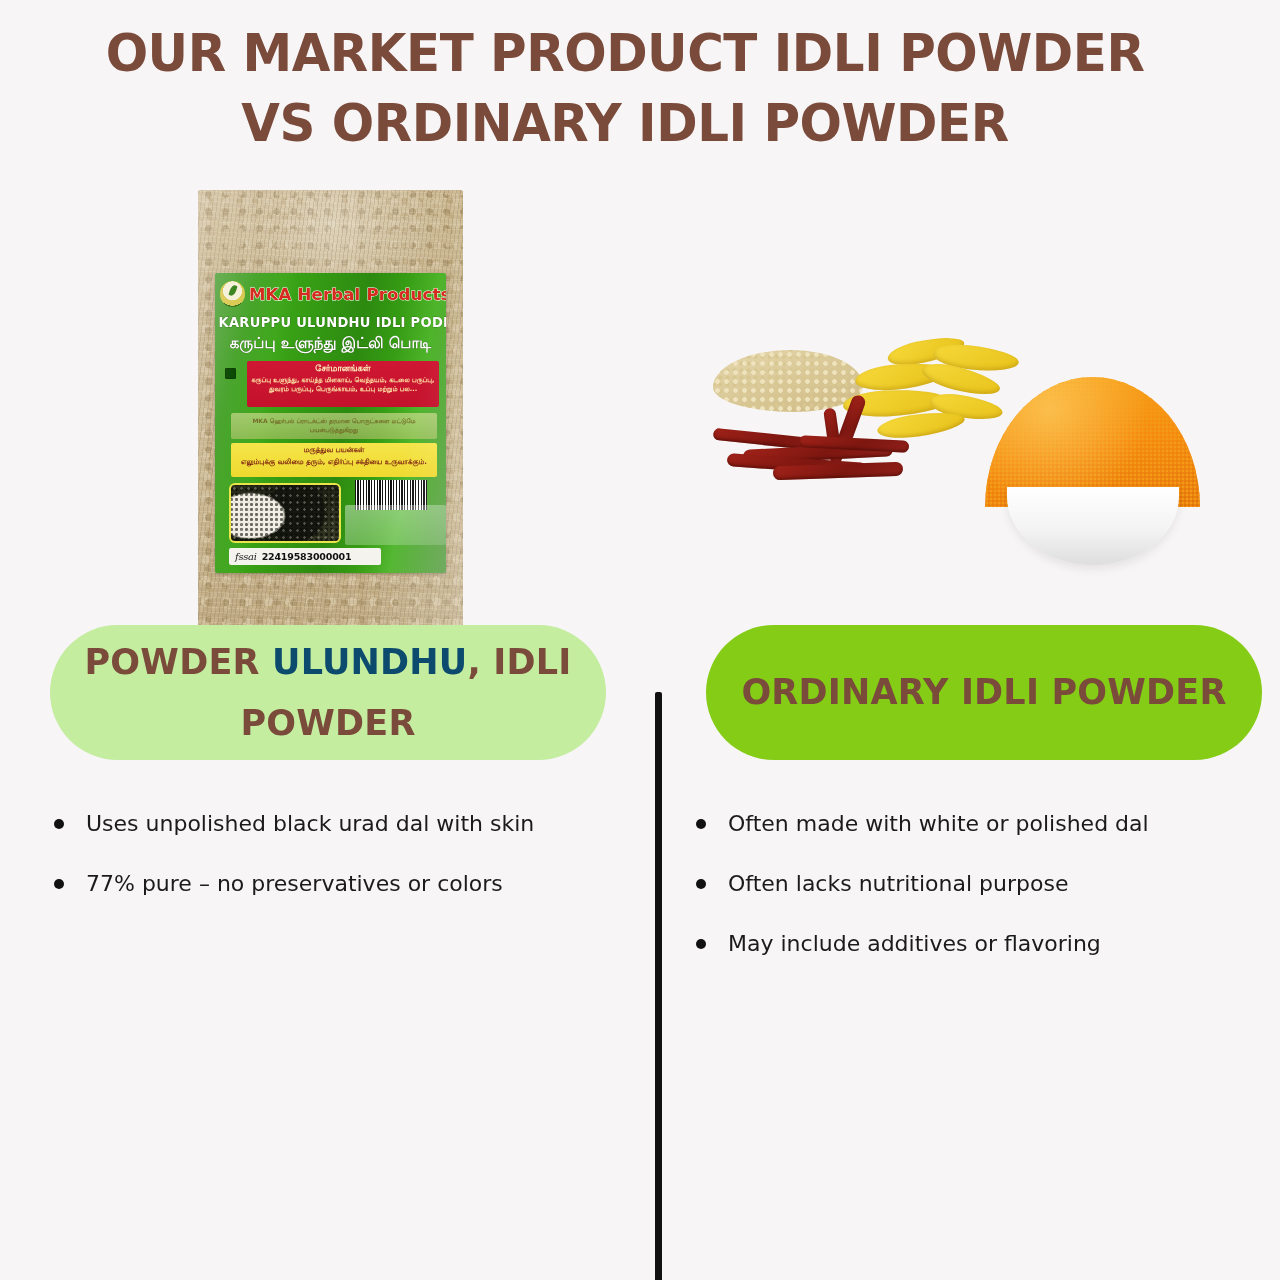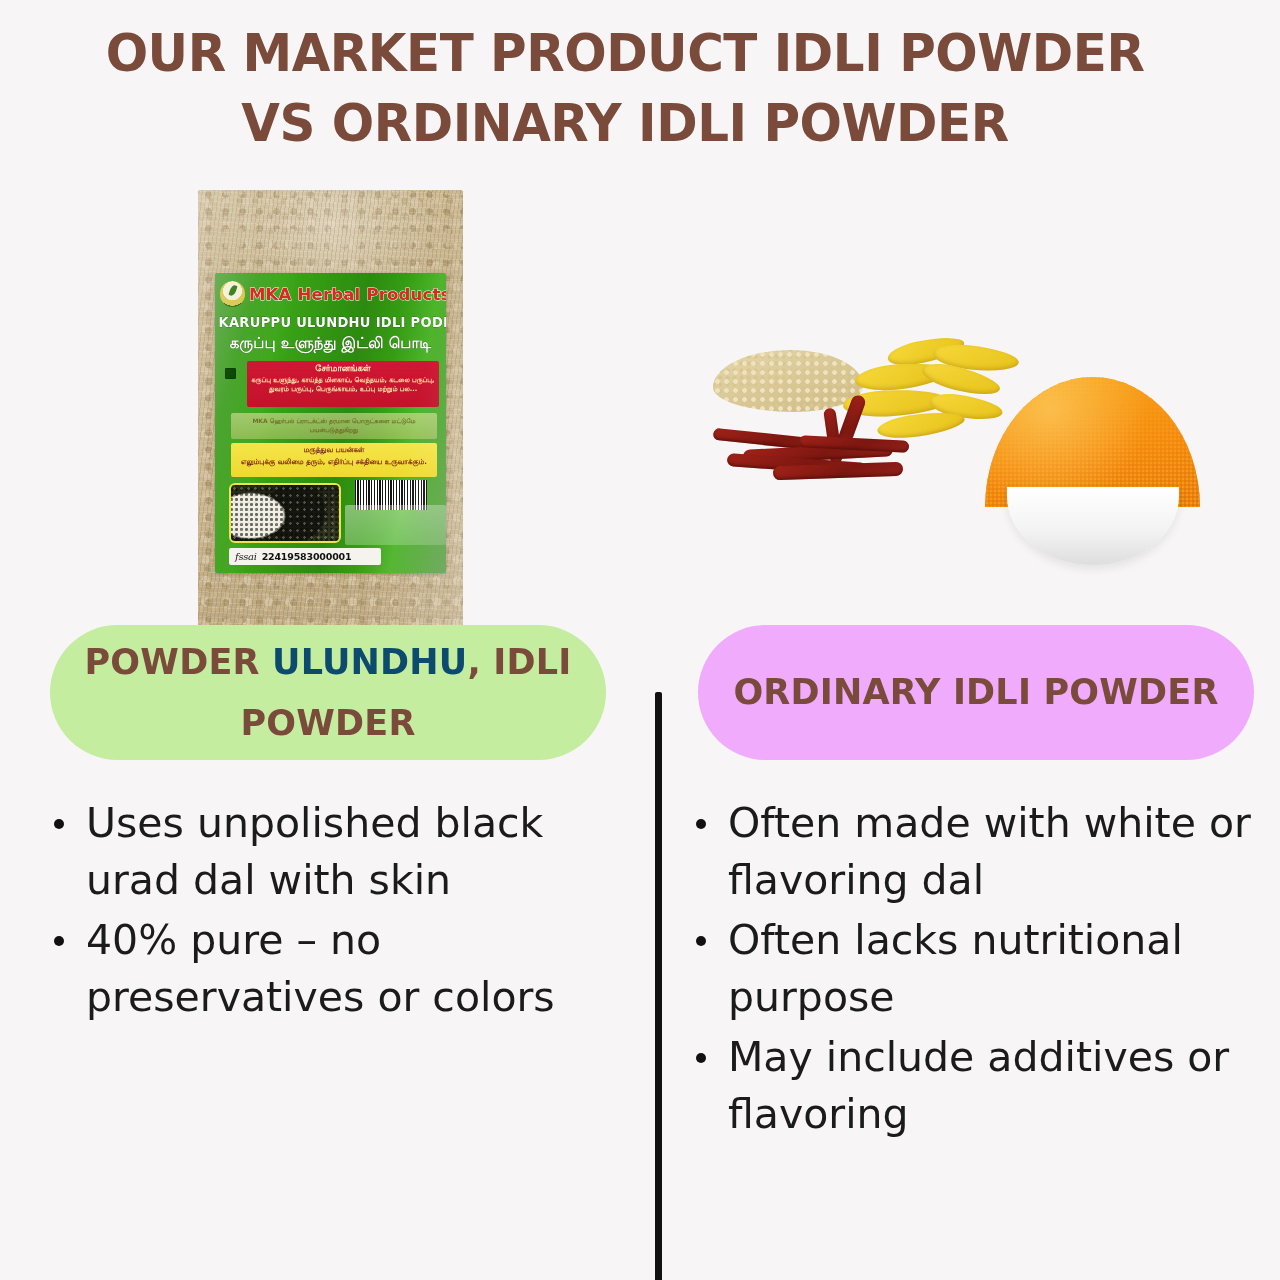--- a/index.html
+++ b/index.html
@@ -406,21 +406,21 @@
     width: 556px;
     height: 135px;
     border-radius: 68px;
     display: flex;
     align-items: center;
     justify-content: center;
     text-align: center;
     padding: 0 26px;
   }
   .pill-left  { background: #c4eda0; }
-  .pill-right { background: #f0abfc; left: 58px; }
+  .pill-right { background: #84cc16; left: 66px; }
   .pill-text {
     font-family: "DejaVu Sans", sans-serif;
     font-weight: bold;
     font-size: 35px;
     line-height: 61px;
     color: #7a4a3a;
     letter-spacing: 0.2px;
   }
   .pill-text .hl { color: #0c4a6e; }
 
@@ -431,21 +431,21 @@
     left: 40px;
     width: 590px;
     list-style: none;
   }
   .bullets-right { left: 42px; width: 580px; }
   .bullets li {
     position: relative;
     padding-left: 46px;
     margin-bottom: 3px;
     font-family: "DejaVu Sans", sans-serif;
-    font-size: 41px;
+    font-size: 22px;
     line-height: 57px;
     color: #1b1b1b;
   }
   .bullets li::before {
     content: "";
     position: absolute;
     left: 14px;
     top: 24px;
     width: 10px;
     height: 10px;
@@ -512,21 +512,21 @@
         </div>
         <div class="pouch-sheen"></div>
       </div>
 
       <div class="pill pill-left">
         <div class="pill-text"><span>POWDER </span><span class="hl">ULUNDHU</span><span>, IDLI POWDER</span></div>
       </div>
 
       <ul class="bullets">
         <li>Uses unpolished black urad dal with skin</li>
-        <li>40% pure – no preservatives or colors</li>
+        <li>77% pure – no preservatives or colors</li>
       </ul>
     </div>
 
     <div class="col col-right">
 
       <div class="media-right">
         <div class="spice-scene">
 
           <div class="coriander"></div>
 
@@ -556,21 +556,21 @@
           </div>
         </div>
       </div>
 
       <div class="pill pill-right">
         <div class="pill-text"><span>ORDINARY IDLI</span>
           <span>POWDER</span></div>
       </div>
 
       <ul class="bullets bullets-right">
-        <li>Often made with white or flavoring dal</li>
+        <li>Often made with white or polished dal</li>
         <li>Often lacks nutritional purpose</li>
         <li>May include additives or flavoring</li>
       </ul>
     </div>
 
     <div class="divider"></div>
   </div>
 </div>
 
 </body></html>

